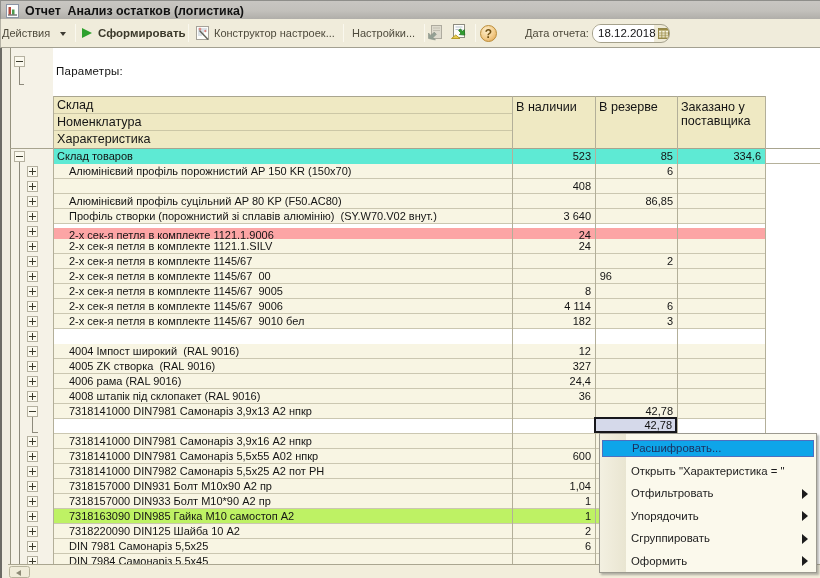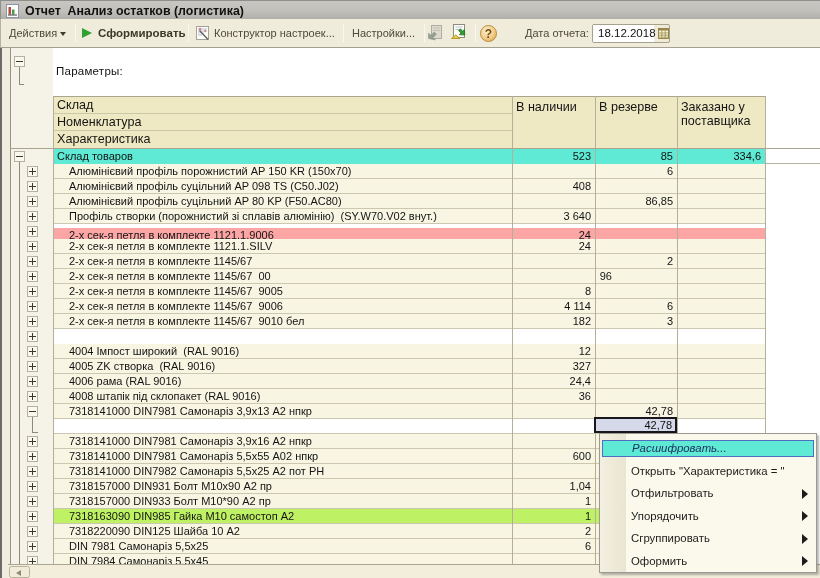--- a/index.html
+++ b/index.html
@@ -39,36 +39,36 @@
   border-top:1px solid #aaa690; }
 #hscroll .sbtn { position:absolute; left:1px; top:1px; width:21px; height:12px; background:#f0ecd9;
   border:1px solid #b7b39c; border-radius:2.5px; }
 #hscroll .sbtn:before { content:""; position:absolute; left:6px; top:2.5px; width:0; height:0;
   border-right:5px solid #8d8a76; border-top:3.5px solid transparent; border-bottom:3.5px solid transparent; }
 #menu { position:absolute; left:599px; top:433px; width:218px; height:140px; background:#fbf9ec;
   border:1px solid #9c9a90; box-shadow:2px 2px 2px rgba(110,110,105,0.5); font-size:11.4px; }
 #menu .gutter { position:absolute; left:0; top:0; width:26px; height:138px;
   background:linear-gradient(90deg,#f3f0e1,#e9e5d1); }
 .mi { position:absolute; left:2px; width:212px; height:17px; line-height:17px; padding-left:29px; color:#1c1c1c; white-space:nowrap; }
-.mi.hl { background:#5eead4; border:1px solid #4e6fbf; color:#1c2f5e; line-height:15px;font-style:italic; }
+.mi.hl { background:#0ea5e9; border:1px solid #4e6fbf; color:#1c2f5e; line-height:15px; }
 .mar { position:absolute; right:6px; top:3.5px; width:0; height:0;
   border-left:6.5px solid #1c1c1c; border-top:5px solid transparent; border-bottom:5px solid transparent; }
 </style></head>
 <body>
 <div id="titlebar">
   <svg class="ticon" width="14" height="14">
     <rect x="0.5" y="0.5" width="12" height="13" fill="#fdfdfd" stroke="#8b95a5"></rect>
     <rect x="2.5" y="3" width="2.5" height="7.5" fill="#b54a3c"></rect>
     <rect x="6" y="5.5" width="2.5" height="5" fill="#4e9a4e"></rect>
     <line x1="2" y1="11" x2="11" y2="11" stroke="#3a3a3a" stroke-width="1"></line>
   </svg>
   <span class="ttext">Отчет  Анализ остатков (логистика)</span>
 </div>
 <div id="toolbar">
-  <span class="tbtext" style="left:8px">Действия</span>
+  <span class="tbtext" style="left:1px">Действия</span>
   <span style="position:absolute;left:59px;top:13px;width:0;height:0;border-top:4px solid #3c3a32;border-left:3.5px solid transparent;border-right:3.5px solid transparent"></span>
   <span class="tsep" style="left:74px"></span>
   <span style="position:absolute;left:81px;top:9px;width:0;height:0;border-left:10px solid #2ea12e;border-top:5.5px solid transparent;border-bottom:5.5px solid transparent"></span>
   <span class="tbtext" style="left:97px;font-size:11.5px;font-weight:bold;color:#3b392b;top:8px">Сформировать</span>
   <span class="tsep" style="left:187px"></span>
   <svg style="position:absolute;left:194px;top:7px" width="16" height="15">
     <rect x="1.5" y="0.5" width="12" height="13" fill="#fdfdfa" stroke="#a5a299"></rect>
     <line x1="3" y1="3" x2="12" y2="3" stroke="#b8c4d2" stroke-width="1"></line>
     <line x1="3" y1="5" x2="12" y2="5" stroke="#b8c4d2" stroke-width="1"></line>
     <line x1="3" y1="7" x2="9" y2="7" stroke="#b8c4d2" stroke-width="1"></line>
@@ -100,21 +100,21 @@
         <radialGradient id="help" cx="0.38" cy="0.32" r="0.85">
       <stop offset="0" stop-color="#fcedca"></stop>
           <stop offset="0.55" stop-color="#f3cd8c"></stop>
           <stop offset="1" stop-color="#dfa351"></stop>
     </radialGradient>
       </defs>
     <circle cx="8.5" cy="8.5" r="8" fill="url(#help)" stroke="#bb8e3c"></circle>
     <text x="8.5" y="13" text-anchor="middle" font-family="Liberation Sans" font-size="12" font-weight="bold" fill="#705013">?</text>
   </svg>
   <span class="tbtext" style="left:524px;top:8px">Дата отчета:</span>
-  <div style="position:absolute;left:591px;top:5px;width:78px;height:19px;border:1px solid #a5a18c;border-radius:2px;background:#efebd8;overflow:hidden">
+  <div style="position:absolute;left:591px;top:5px;width:78px;height:19px;border:1px solid #a5a18c;border-radius:9px;background:#efebd8;overflow:hidden">
     <div style="position:absolute;left:0;top:0;width:61px;height:17px;background:#fff;font-size:11.5px;color:#131315;padding-left:5px;line-height:17px">18.12.2018</div>
     <svg style="position:absolute;left:65px;top:3px" width="11" height="11">
       <rect x="0.5" y="0.5" width="10" height="10" fill="#f9f6e4" stroke="#8a7c3a" stroke-width="0.9"></rect>
       <rect x="1" y="1" width="9" height="1.6" fill="#9a8b44"></rect>
       <line x1="0.5" y1="5" x2="10.5" y2="5" stroke="#9a8b44" stroke-width="0.8"></line>
       <line x1="0.5" y1="7.2" x2="10.5" y2="7.2" stroke="#9a8b44" stroke-width="0.8"></line>
       <line x1="0.5" y1="9.2" x2="10.5" y2="9.2" stroke="#9a8b44" stroke-width="0.8"></line>
       <line x1="3.8" y1="2.8" x2="3.8" y2="10.5" stroke="#9a8b44" stroke-width="0.8"></line>
       <line x1="7.2" y1="2.8" x2="7.2" y2="10.5" stroke="#9a8b44" stroke-width="0.8"></line>
     </svg>
@@ -132,21 +132,20 @@
       <span class="cn" style="left:4px">Склад товаров</span>
       <span class="cr" style="left:459px;width:79px">523 050,56</span>
       <span class="cr" style="left:542px;width:78px">85 355,684</span>
       <span class="cr" style="left:624px;width:84px">334,6</span>
     </div>
 <div class="row" style="top:164px;height:15px;background:#f8f5e3">
       <span class="cn" style="left:16px">Алюмінієвий профіль порожнистий AP 150 KR (150х70)</span>
       <span class="cr" style="left:542px;width:78px">6</span>
     </div>
 <div class="row" style="top:179px;height:15px;background:#f8f5e3">
-      <span class="cn" style="left:16px">Алюмінієвий профіль суцільний AP 098 TS (C50.J02)</span>
       <span class="cr" style="left:459px;width:79px">408</span>
     </div>
 <div class="row" style="top:194px;height:15px;background:#f8f5e3">
       <span class="cn" style="left:16px">Алюмінієвий профіль суцільний AP 80 KP (F50.AC80)</span>
       <span class="cr" style="left:542px;width:78px">86,85</span>
     </div>
 <div class="row" style="top:209px;height:15px;background:#f8f5e3">
       <span class="cn" style="left:16px">Профіль створки (порожнистий зі сплавів алюмінію)  (SY.W70.V02 внут.)</span>
       <span class="cr" style="left:459px;width:79px">3 640</span>
     </div>

